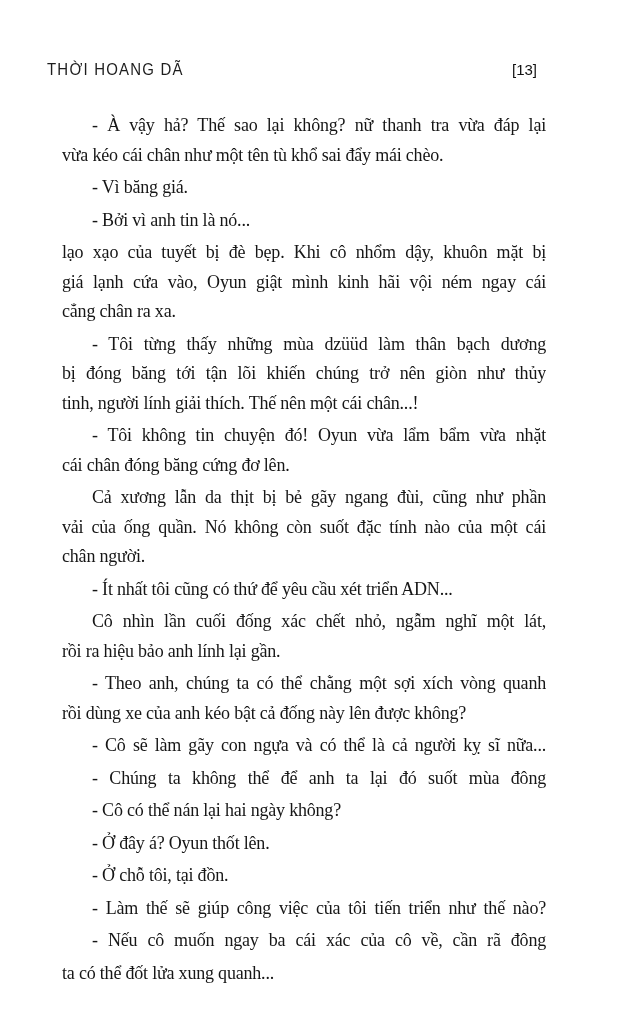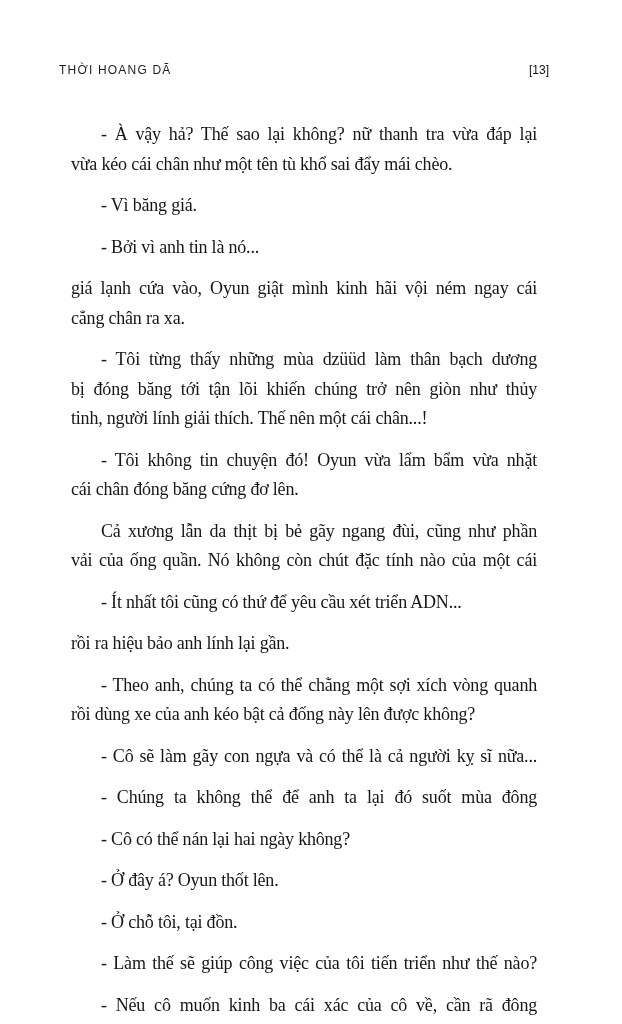--- a/index.html
+++ b/index.html
@@ -16,48 +16,48 @@
     color: #161616;
   }
   .page {
     position: absolute;
     inset: 0;
     background: #ffffff;
   }
   .running-header {
     position: absolute;
     top: 60px;
-    left: 59px;
+    left: 47px;
     width: 490px;
     display: flex;
     justify-content: space-between;
     align-items: baseline;
     font-family: "Liberation Sans", "DejaVu Sans", sans-serif;
-    font-size: 12px;
+    font-size: 15px;
     line-height: 20px;
   }
   .running-title {
     letter-spacing: 1.2px;
     font-weight: 400;
     color: #1d1d1d;
     transform: scaleY(1.08);
     transform-origin: left bottom;
   }
   .page-number {
     font-weight: 400;
     color: #111111;
   }
   .text-block {
     position: absolute;
     top: 108px;
     left: 59px;
     width: 490px;
   }
   .paragraph {
-    margin: 12px;
+    margin: 3px;
   }
   .line {
     font-size: 18px;
     line-height: 29.5px;
     height: 29.5px;
     letter-spacing: -0.2px;
     white-space: normal;
     overflow: hidden;
     text-align: justify;
     text-align-last: justify;
@@ -85,40 +85,43 @@
         <div class="line first">- À vậy hả? Thế sao lại không? nữ thanh tra vừa đáp lại</div>
         <div class="line endline">vừa kéo cái chân như một tên tù khổ sai đẩy mái chèo.</div>
       </div>
       <div class="paragraph">
         <div class="line first endline">- Vì băng giá.</div>
       </div>
       <div class="paragraph">
         <div class="line first endline">- Bởi vì anh tin là nó...</div>
       </div>
       <div class="paragraph">
+        <div class="line">lạo xạo của tuyết bị đè bẹp. Khi cô nhổm dậy, khuôn mặt bị</div>
         <div class="line">giá lạnh cứa vào, Oyun giật mình kinh hãi vội ném ngay cái</div>
         <div class="line endline">cẳng chân ra xa.</div>
       </div>
       <div class="paragraph">
         <div class="line first">- Tôi từng thấy những mùa dzüüd làm thân bạch dương</div>
         <div class="line">bị đóng băng tới tận lõi khiến chúng trở nên giòn như thủy</div>
         <div class="line endline">tinh, người lính giải thích. Thế nên một cái chân...!</div>
       </div>
       <div class="paragraph">
         <div class="line first">- Tôi không tin chuyện đó! Oyun vừa lẩm bẩm vừa nhặt</div>
         <div class="line endline">cái chân đóng băng cứng đơ lên.</div>
       </div>
       <div class="paragraph">
         <div class="line first">Cả xương lẫn da thịt bị bẻ gãy ngang đùi, cũng như phần</div>
-        <div class="line">vải của ống quần. Nó không còn chút đặc tính nào của một cái</div>
+        <div class="line">vải của ống quần. Nó không còn suốt đặc tính nào của một cái</div>
+        <div class="line endline">chân người.</div>
       </div>
       <div class="paragraph">
         <div class="line first endline">- Ít nhất tôi cũng có thứ để yêu cầu xét triển ADN...</div>
       </div>
       <div class="paragraph">
+        <div class="line first">Cô nhìn lần cuối đống xác chết nhỏ, ngẫm nghĩ một lát,</div>
         <div class="line endline">rồi ra hiệu bảo anh lính lại gần.</div>
       </div>
       <div class="paragraph">
         <div class="line first">- Theo anh, chúng ta có thể chằng một sợi xích vòng quanh</div>
         <div class="line endline">rồi dùng xe của anh kéo bật cả đống này lên được không?</div>
       </div>
       <div class="paragraph">
         <div class="line first">- Cô sẽ làm gãy con ngựa và có thể là cả người kỵ sĩ nữa...</div>
       </div>
       <div class="paragraph">
@@ -130,19 +133,19 @@
       <div class="paragraph">
         <div class="line first endline">- Ở đây á? Oyun thốt lên.</div>
       </div>
       <div class="paragraph">
         <div class="line first endline">- Ở chỗ tôi, tại đồn.</div>
       </div>
       <div class="paragraph">
         <div class="line first">- Làm thế sẽ giúp công việc của tôi tiến triển như thế nào?</div>
       </div>
       <div class="paragraph">
-        <div class="line first">- Nếu cô muốn kinh ba cái xác của cô về, cần rã đông</div>
+        <div class="line first">- Nếu cô muốn ngay ba cái xác của cô về, cần rã đông</div>
       </div>
       <div class="paragraph">
         <div class="line endline">ta có thể đốt lửa xung quanh...</div>
       </div>
     </div>
 </div>
 
 </body></html>

